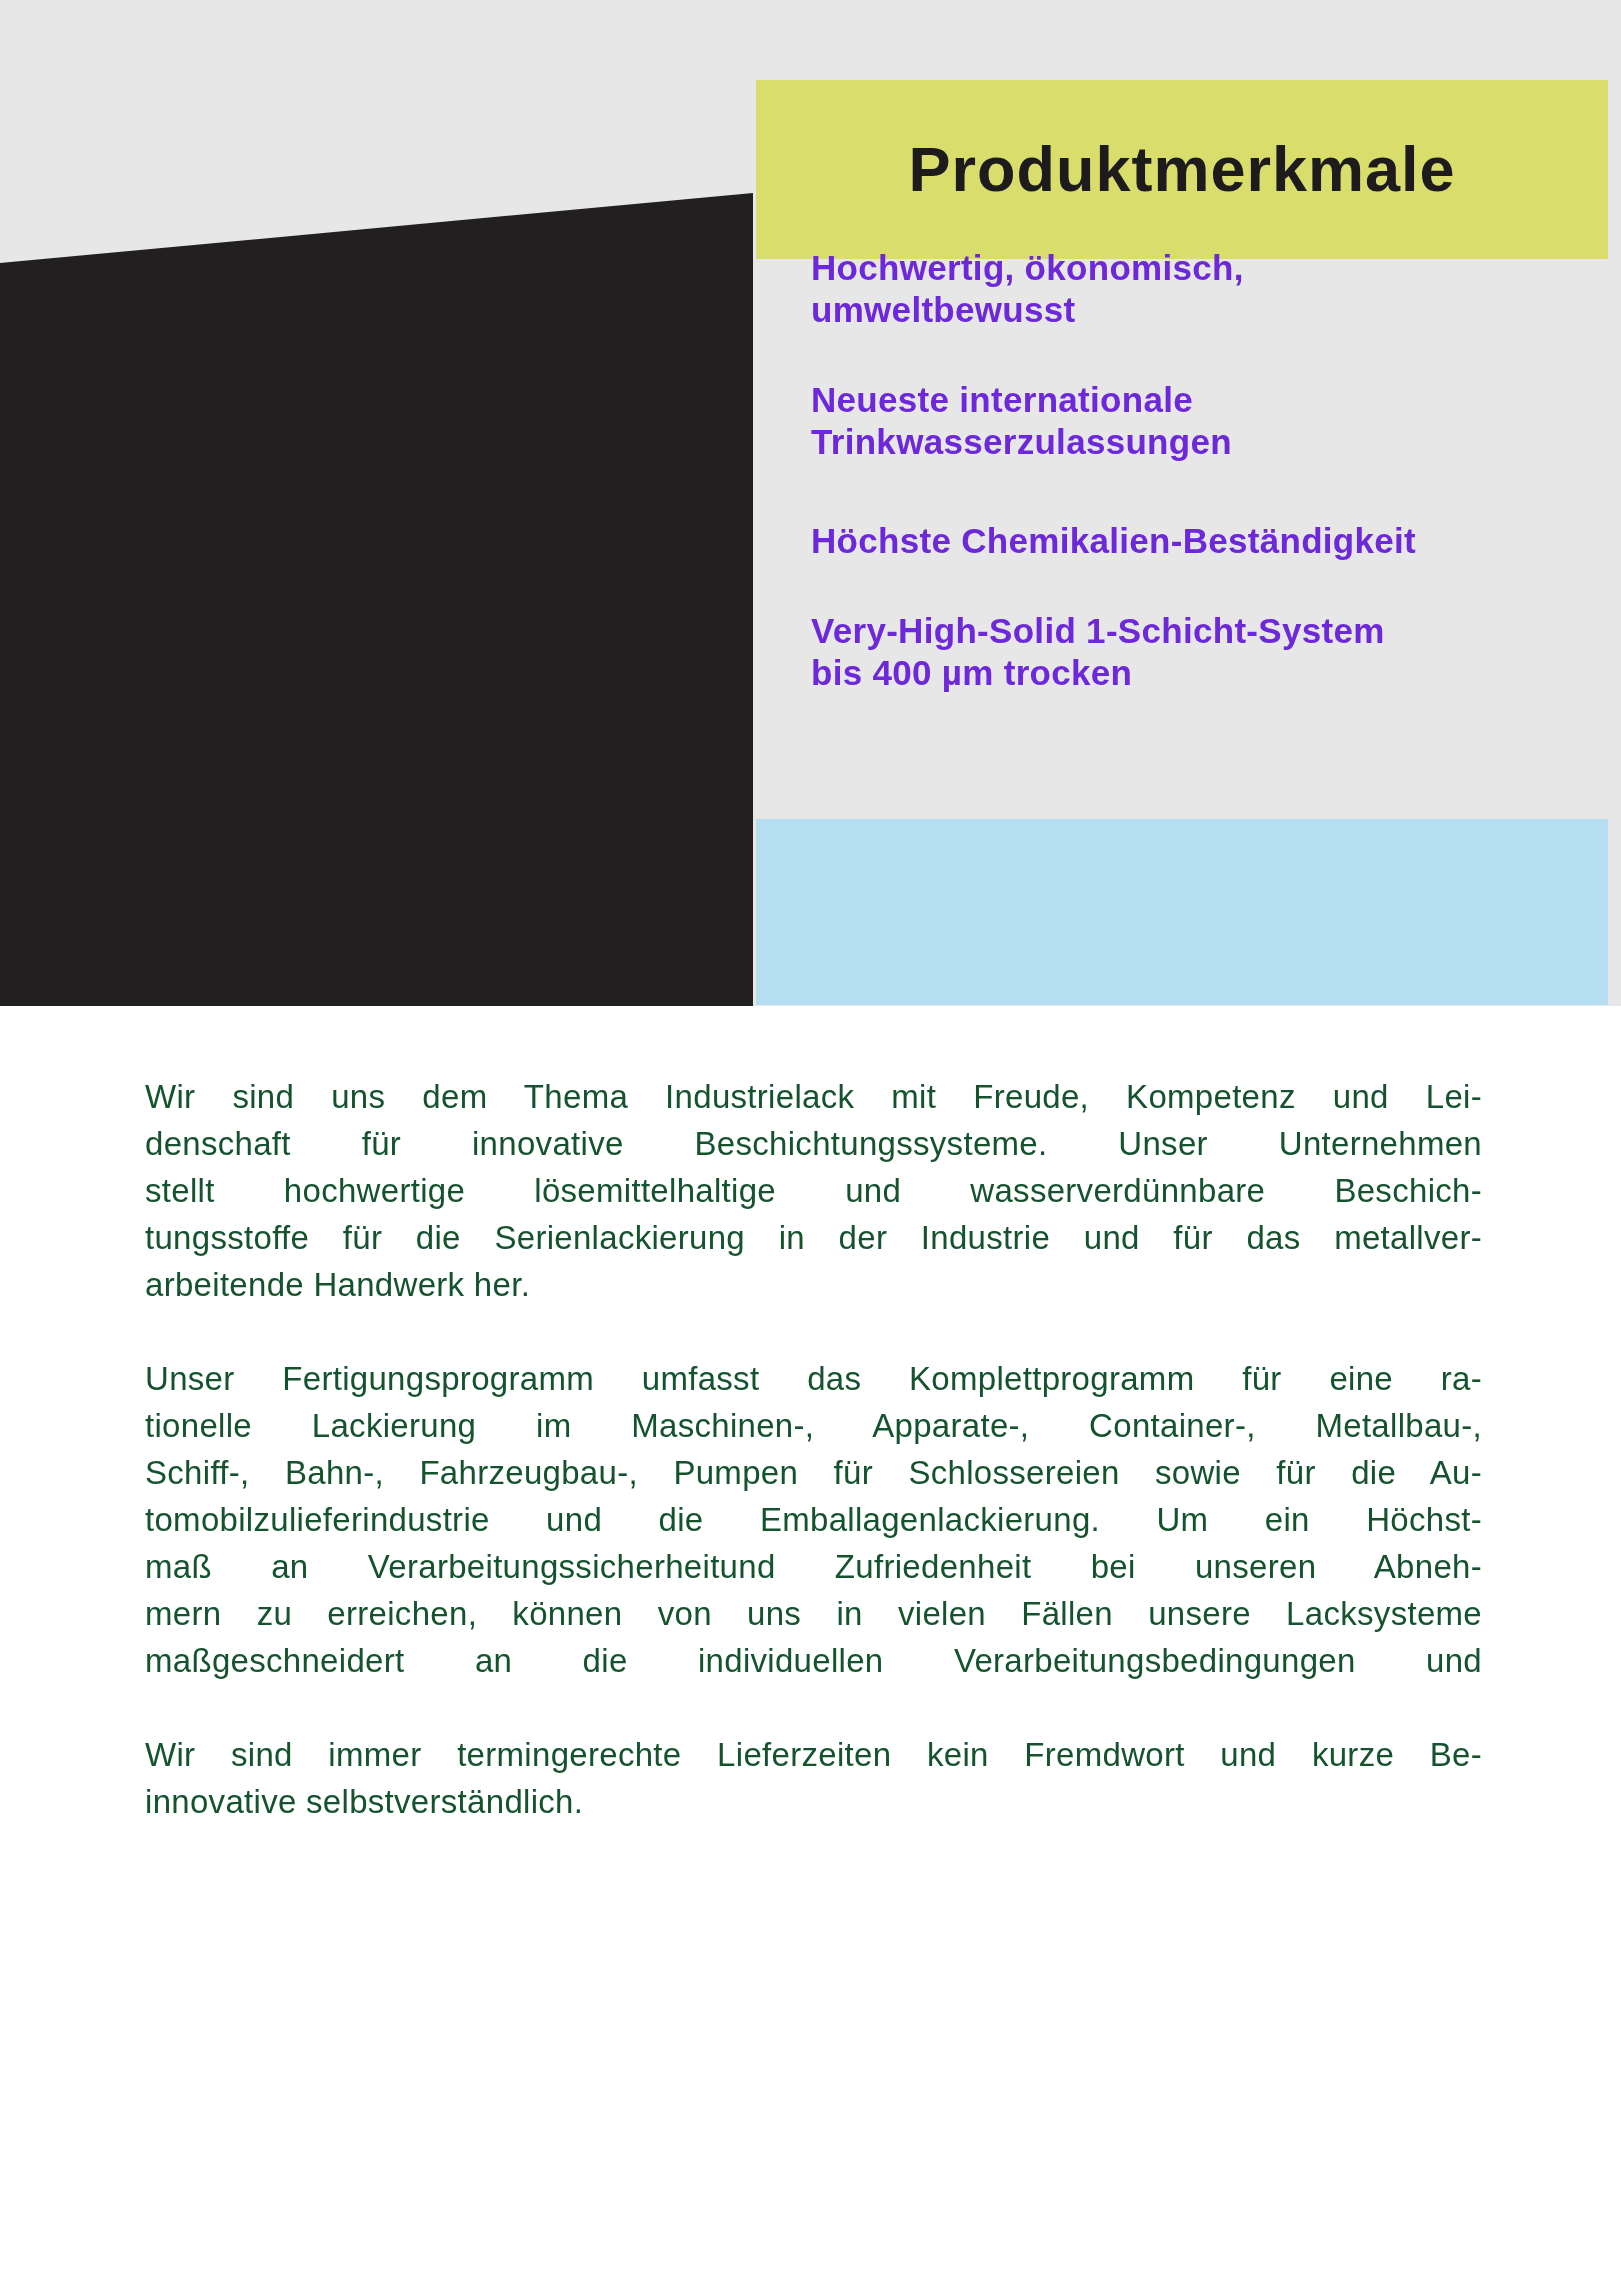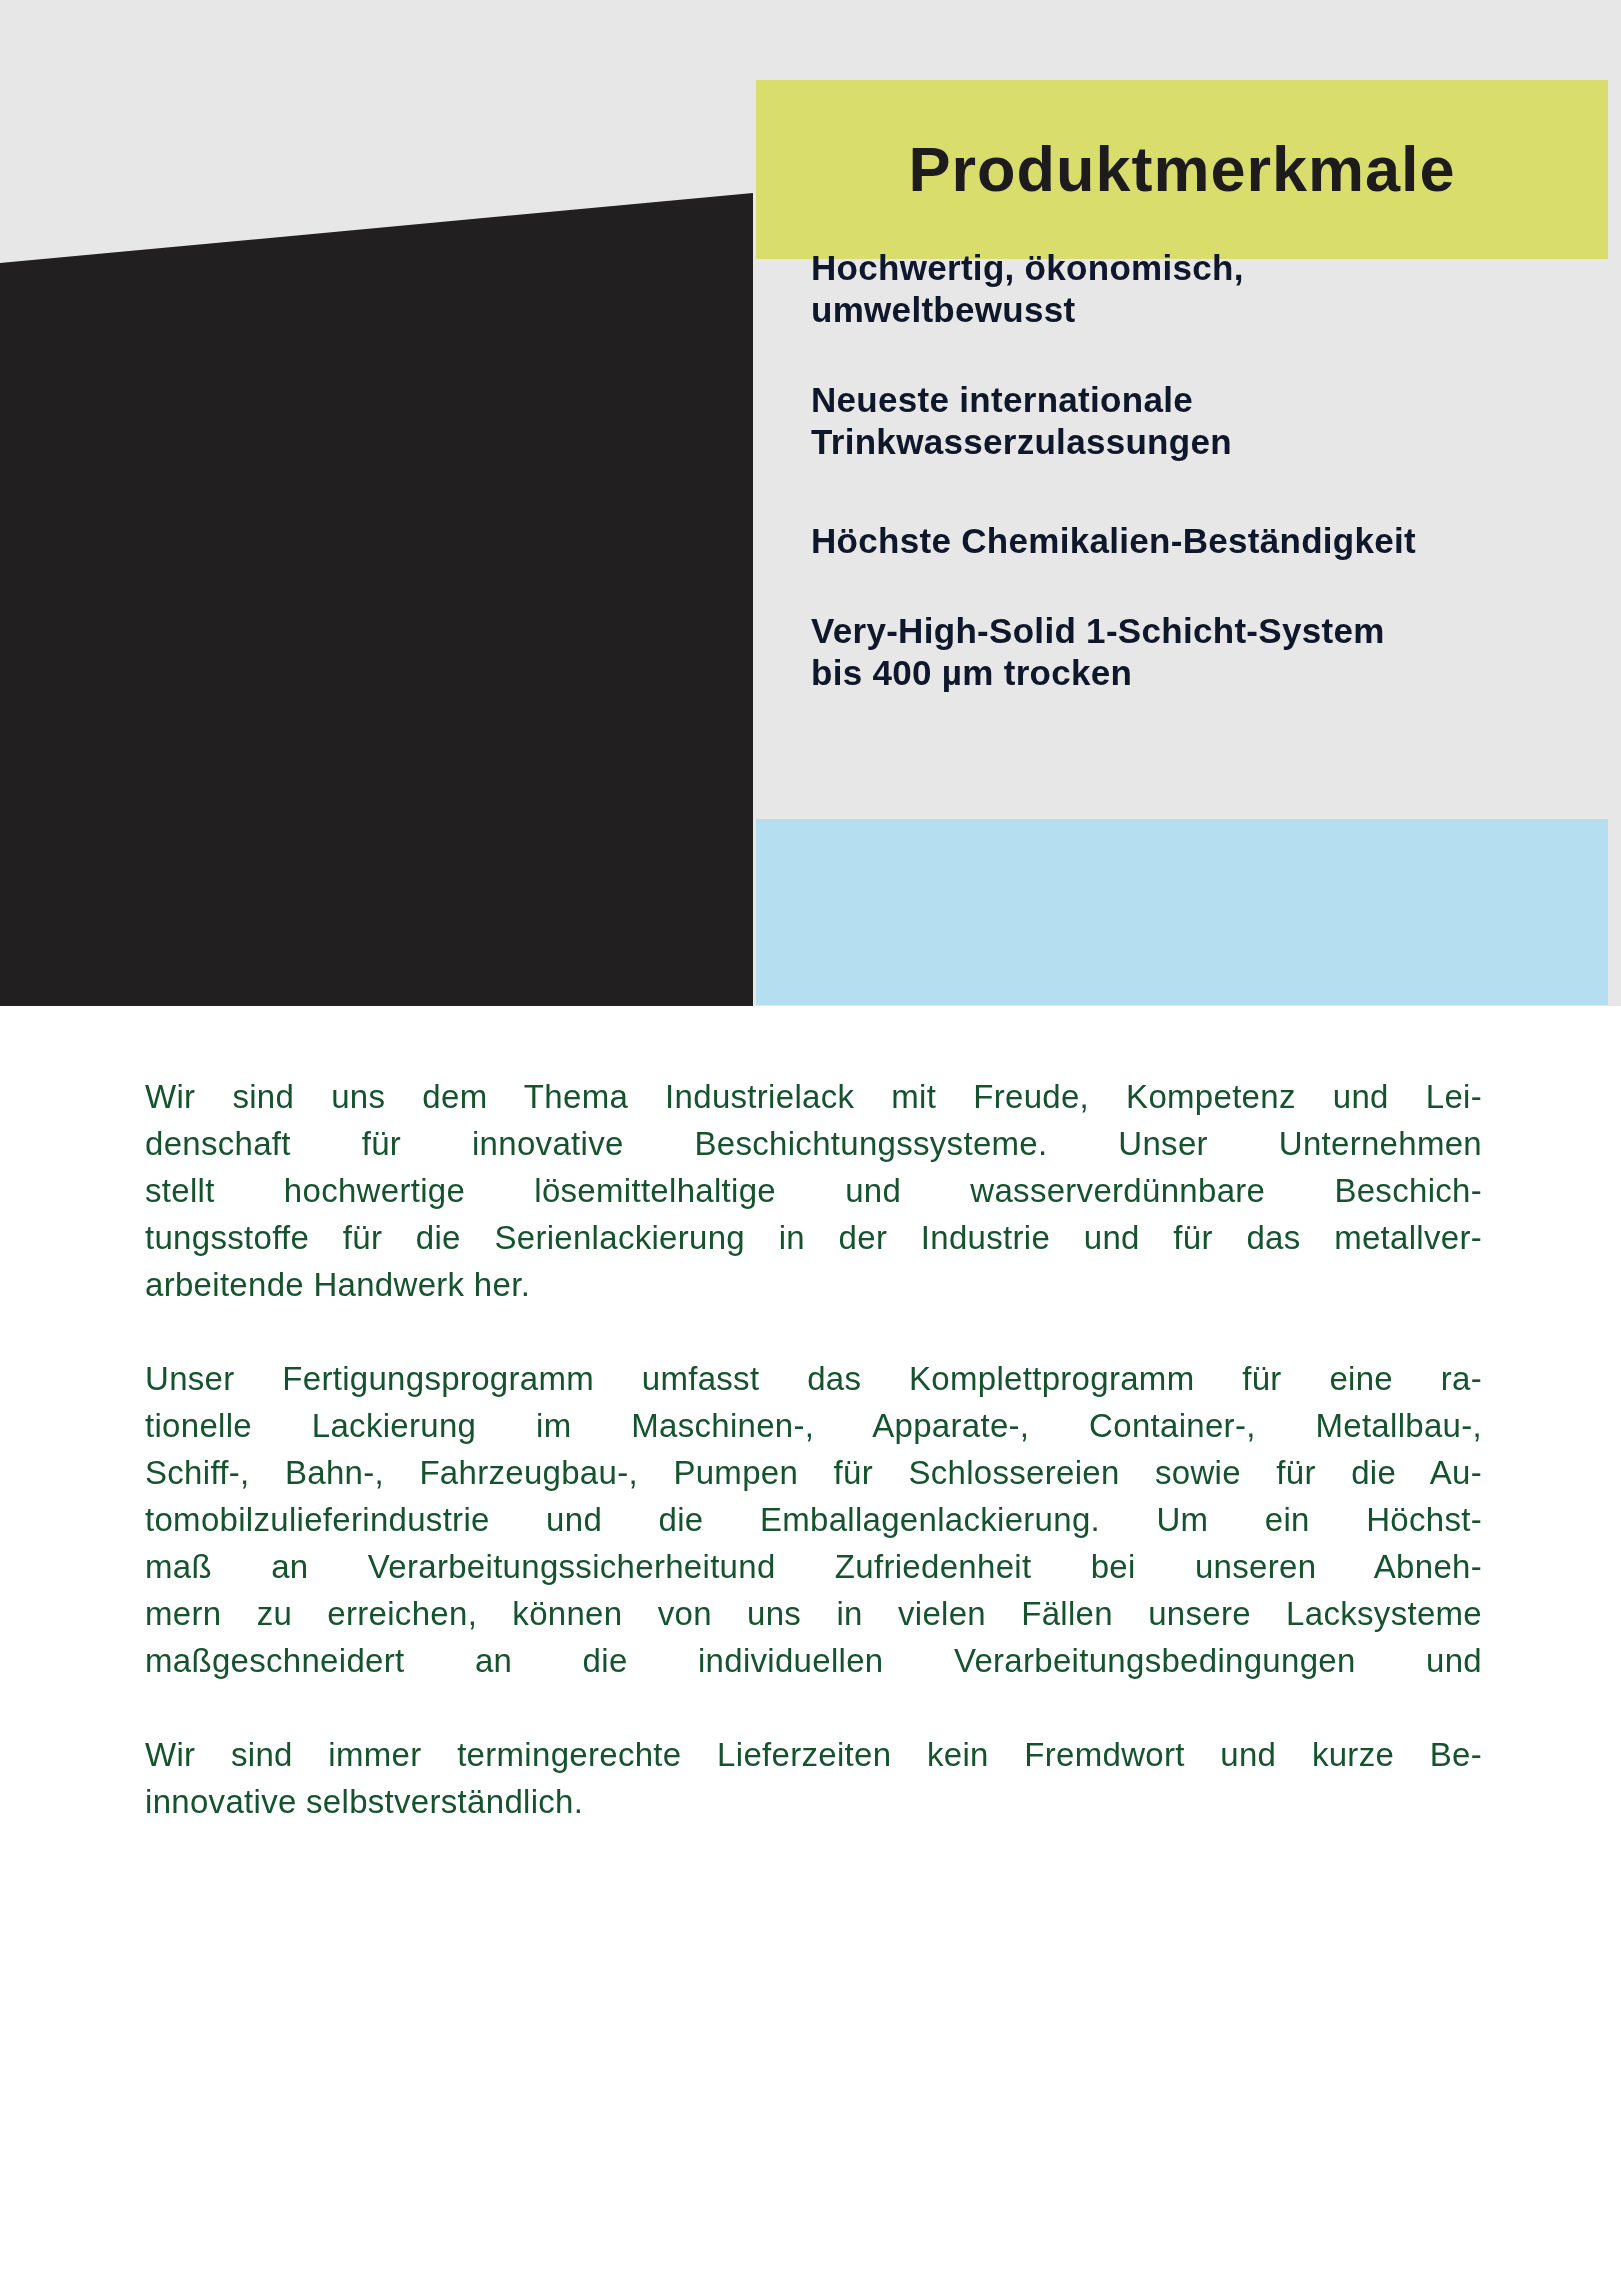--- a/index.html
+++ b/index.html
@@ -44,21 +44,21 @@
     line-height:179px;
     font-size:63px;
     font-weight:bold;
     letter-spacing:1px;
     color:#1d1b1c;
   }
   .feature{
     position:absolute;
     left:55px;
     right:19.6px;
-    color:#0f172a;
+    color:#6d28d9;
     font-weight:bold;
     font-size:35px;
     line-height:42px;
     letter-spacing:0.3px;
   }
   .f1{top:247px;}
   .f2{top:379px;}
   .f3{top:520px;}
   .f4{top:610px;}
   .blue-box{

